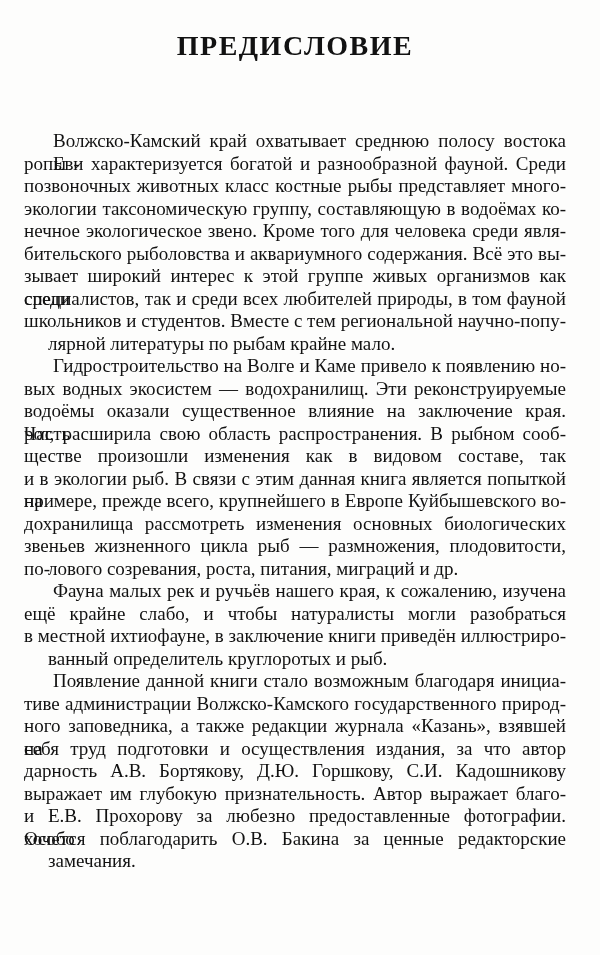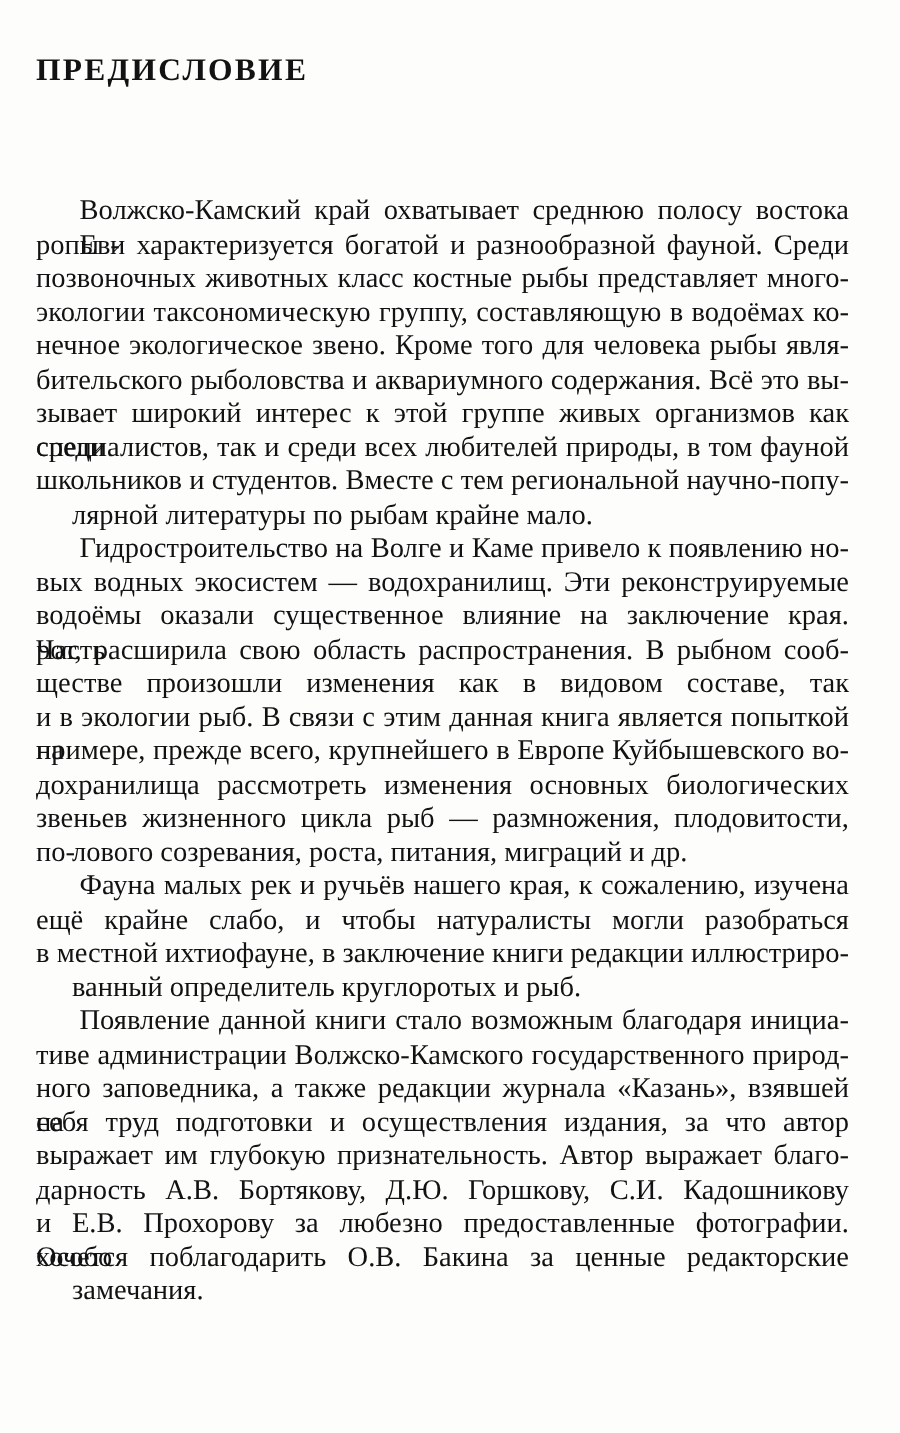--- a/index.html
+++ b/index.html
@@ -15,22 +15,22 @@
   }
   .page {
     box-sizing: border-box;
     width: 600px;
     height: 955px;
     padding: 33px 34px 0 24px;
     color: #121212;
   }
   .title {
     margin: 0 0 71px 0;
-    text-align: left;
-    font-size: 21px;
+    text-align: center;
+    font-size: 28px;
     font-weight: bold;
     letter-spacing: 1.5px;
     line-height: 26px;
   }
   .body-text {
     font-size: 19px;
     line-height: 22.5px;
   }
   .line {
     text-align: justify;
@@ -50,43 +50,43 @@
 </head>
 <body style="background: rgb(253, 253, 252);">
 
 <div class="page" style="color: rgb(18, 18, 18);">
   <h1 class="title">ПРЕДИСЛОВИЕ</h1>
   <div class="body-text" id="paragraphs">
       <div class="line first">Волжско-Камский край охватывает среднюю полосу востока Ев-</div>
       <div class="line">ропы и характеризуется богатой и разнообразной фауной. Среди</div>
       <div class="line">позвоночных животных класс костные рыбы представляет много-</div>
       <div class="line">экологии таксономическую группу, составляющую в водоёмах ко-</div>
-      <div class="line">нечное экологическое звено. Кроме того для человека рыбы явля-</div>
+      <div class="line">нечное экологическое звено. Кроме того для человека среди явля-</div>
       <div class="line">бительского рыболовства и аквариумного содержания. Всё это вы-</div>
       <div class="line">зывает широкий интерес к этой группе живых организмов как среди</div>
       <div class="line">специалистов, так и среди всех любителей природы, в том фауной</div>
       <div class="line">школьников и студентов. Вместе с тем региональной научно-попу-</div>
       <div class="line last">лярной литературы по рыбам крайне мало.</div>
       <div class="line first">Гидростроительство на Волге и Каме привело к появлению но-</div>
       <div class="line">вых водных экосистем — водохранилищ. Эти реконструируемые</div>
       <div class="line">водоёмы оказали существенное влияние на заключение края. Часть</div>
       <div class="line">рот, расширила свою область распространения. В рыбном сооб-</div>
       <div class="line">ществе произошли изменения как в видовом составе, так</div>
       <div class="line">и в экологии рыб. В связи с этим данная книга является попыткой на</div>
       <div class="line">примере, прежде всего, крупнейшего в Европе Куйбышевского во-</div>
       <div class="line">дохранилища рассмотреть изменения основных биологических</div>
       <div class="line">звеньев жизненного цикла рыб — размножения, плодовитости, по-</div>
       <div class="line last">лового созревания, роста, питания, миграций и др.</div>
       <div class="line first">Фауна малых рек и ручьёв нашего края, к сожалению, изучена</div>
       <div class="line">ещё крайне слабо, и чтобы натуралисты могли разобраться</div>
-      <div class="line">в местной ихтиофауне, в заключение книги редакции иллюстриро-</div>
+      <div class="line">в местной ихтиофауне, в заключение книги приведён иллюстриро-</div>
       <div class="line last">ванный определитель круглоротых и рыб.</div>
       <div class="line first">Появление данной книги стало возможным благодаря инициа-</div>
       <div class="line">тиве администрации Волжско-Камского государственного природ-</div>
       <div class="line">ного заповедника, а также редакции журнала «Казань», взявшей на</div>
       <div class="line">себя труд подготовки и осуществления издания, за что автор</div>
+      <div class="line">дарность А.В. Бортякову, Д.Ю. Горшкову, С.И. Кадошникову</div>
       <div class="line">выражает им глубокую признательность. Автор выражает благо-</div>
-      <div class="line">дарность А.В. Бортякову, Д.Ю. Горшкову, С.И. Кадошникову</div>
       <div class="line">и Е.В. Прохорову за любезно предоставленные фотографии. Особо</div>
       <div class="line">хочется поблагодарить О.В. Бакина за ценные редакторские</div>
       <div class="line last">замечания.</div>
     </div>
 </div>
 
 </body></html>

